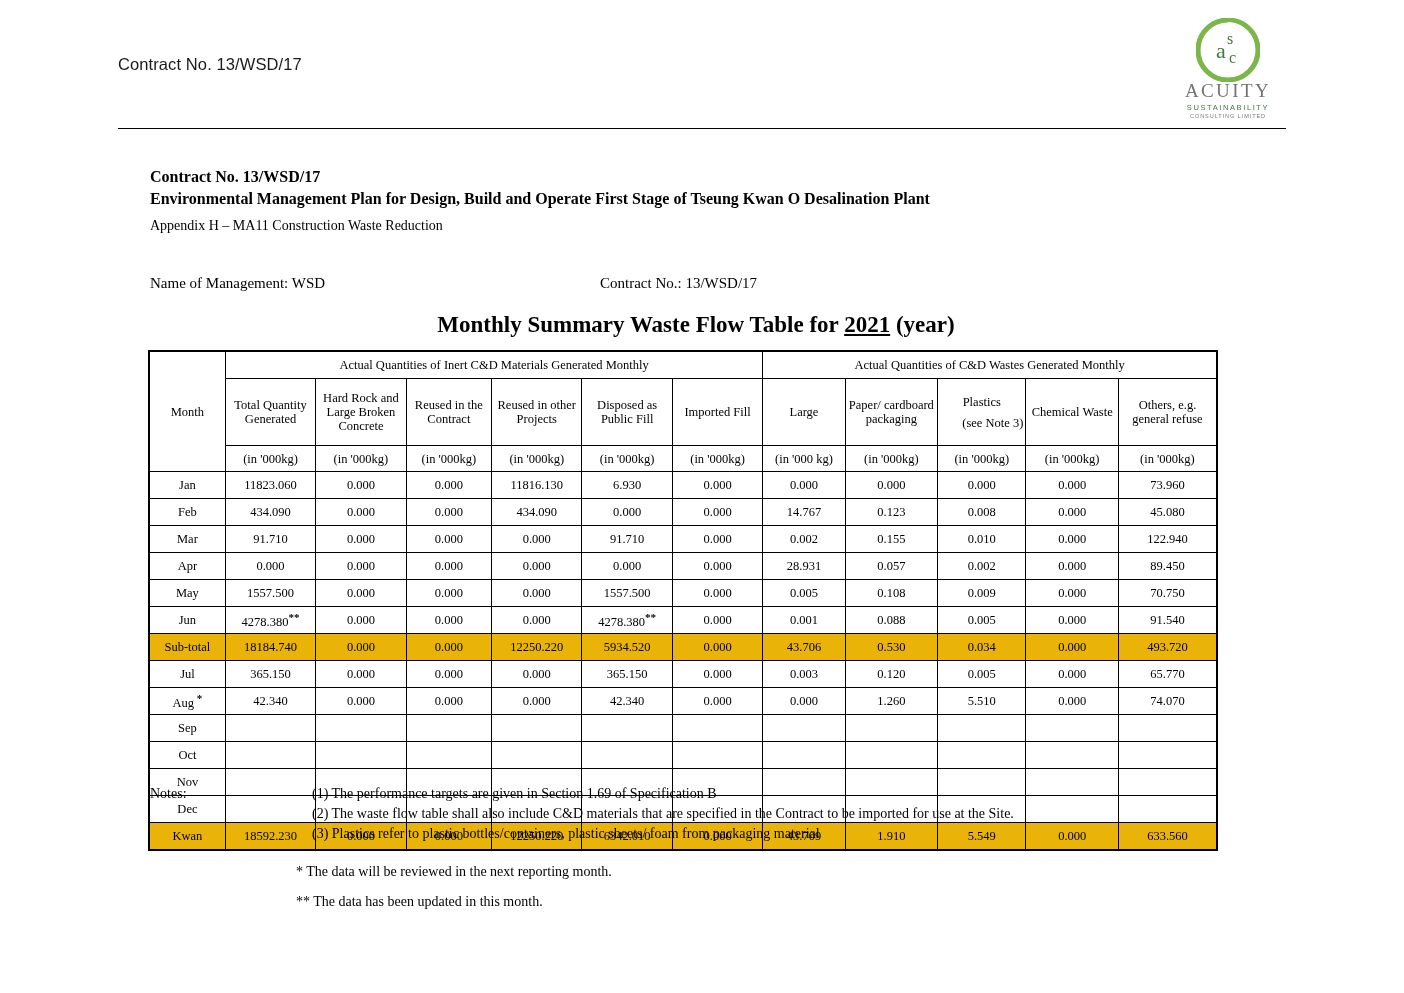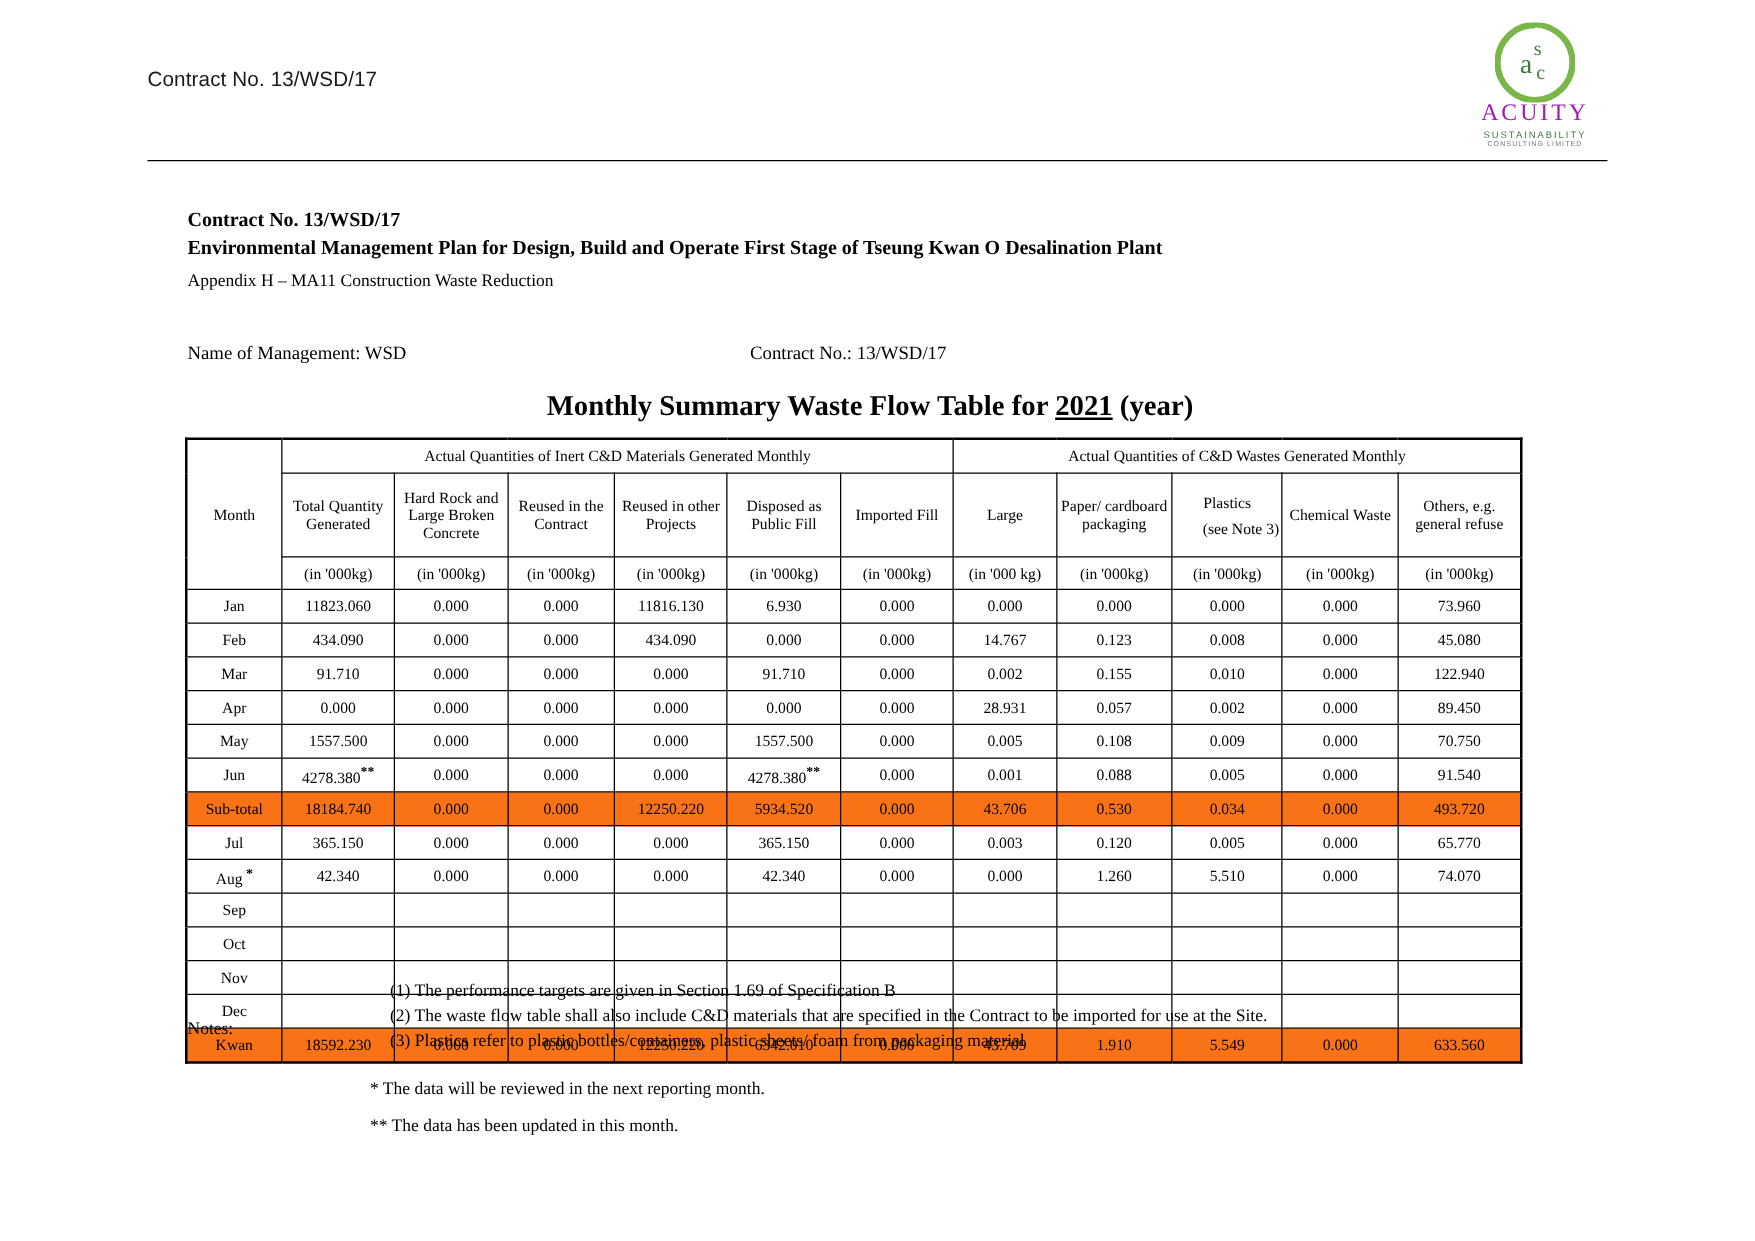--- a/index.html
+++ b/index.html
@@ -56,21 +56,21 @@
   .logo-mark {
     width: 64px;
     height: 64px;
     margin: 0 auto;
     display: block;
   }
   .logo-name {
     font-family: "Liberation Serif", serif;
     font-size: 19px;
     letter-spacing: 2.4px;
-    color: #a21caf;
+    color: #737373;
     margin-top: -2px;
   }
   .logo-sub1 {
     font-family: "Liberation Sans", sans-serif;
     font-size: 7.5px;
     letter-spacing: 1.6px;
     color: #3f7a3f;
     margin-top: 1px;
   }
   .logo-sub2 {
@@ -152,39 +152,38 @@
   .thick-left { border-left: 2.5px solid #000 !important; }
   .thick-right { border-right: 2.5px solid #000 !important; }
   .thick-top { border-top: 2.5px solid #000 !important; }
   .thick-bottom { border-bottom: 2.5px solid #000 !important; }
   .month-cell { height: 22px; }
   .hdr-cell {
     height: 62px;
   }
   .unit-row td { height: 21px; }
   .data-row td { height: 22px; }
-  .shaded { background: #f97316; }
+  .shaded { background: #eab308; }
   sup.mark {
     font-size: 11px;
     vertical-align: super;
     font-weight: bold;
   }
   .plastics-note {
     display: block;
     margin-top: 7px;
     padding-left: 22px;
   }
 
   
   .notes-label {
     position: absolute;
     left: 150px;
     top: 786px;
     font-size: 14px;
-    margin-top: 30px;
   }
   .notes-list {
     position: absolute;
     left: 312px;
     top: 784px;
     font-size: 14px;
     line-height: 20px;
   }
   .footnote1 {
     position: absolute;

